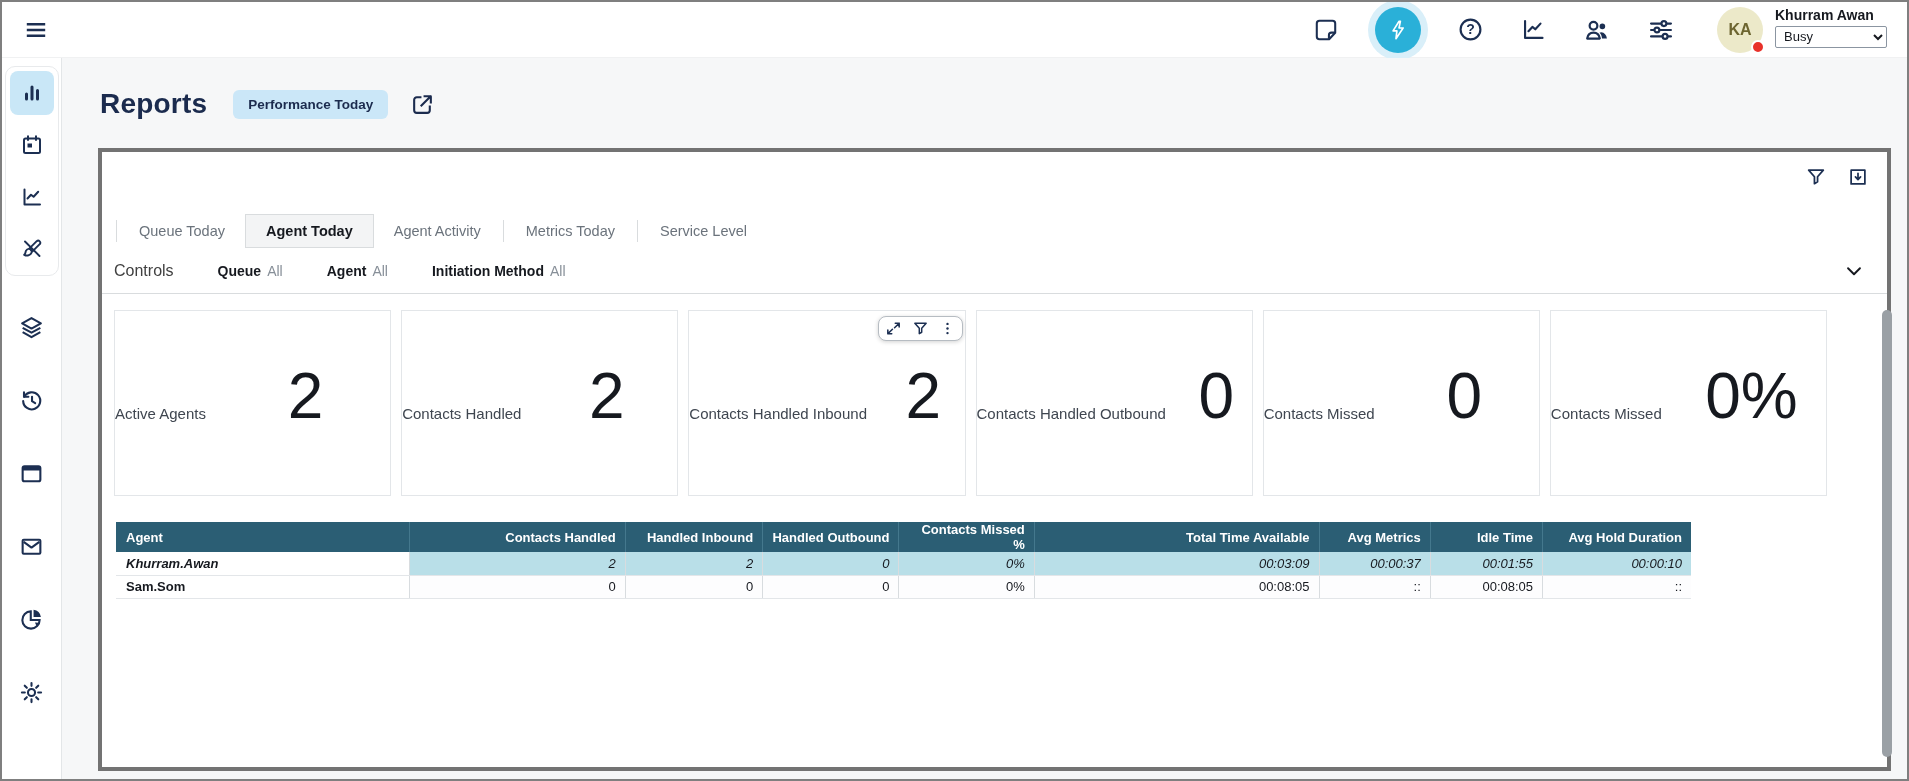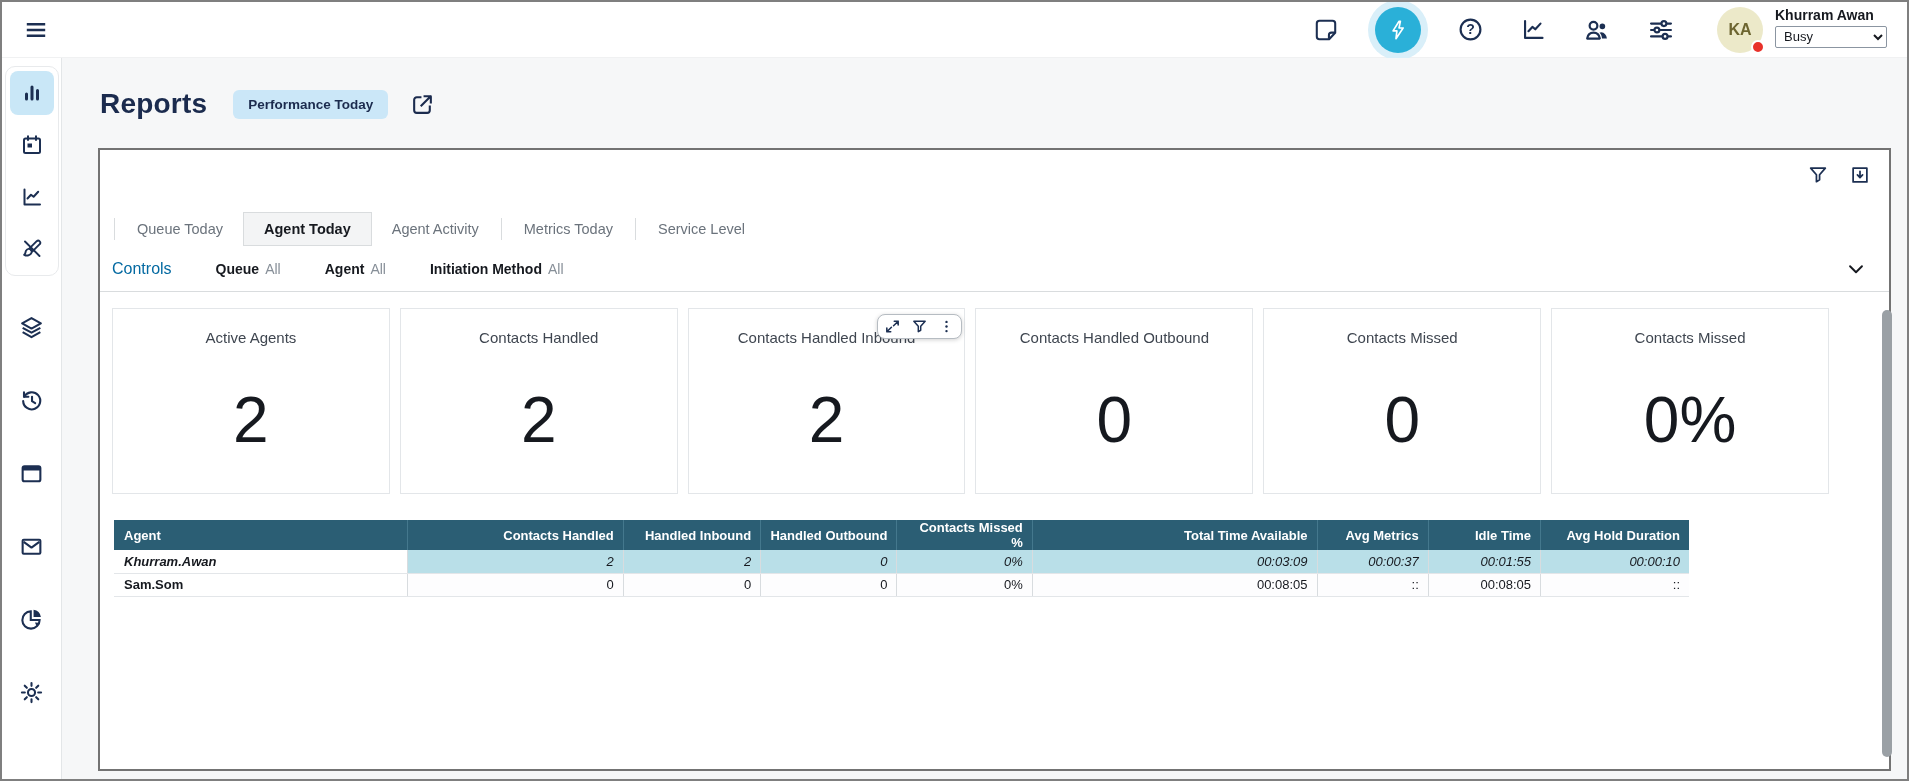--- a/index.html
+++ b/index.html
@@ -34,39 +34,39 @@
   .page-title { font-size:28px; font-weight:800; color:#1b2b4e; letter-spacing:.2px; }
   .badge { margin-left:26px; background:#cbe7f8; color:#1b2b4e; font-size:13.5px; font-weight:bold; padding:7px 15px; border-radius:6px; }
   .open-new { margin-left:22px; color:#1b2b4e; cursor:pointer; }
   .refresh-area { margin-left:auto; display:flex; align-items:center; gap:14px; }
   .refresh-text { font-size:15px; color:#16191f; }
   .refresh-text b { font-weight:bold; }
   .info-icon { color:#80868d; cursor:pointer; }
   .refresh-btn { color:#1b2b4e; cursor:pointer; }
 
   
-  .panel { flex:1; margin:28px 16px 8px 36px; background:#fff; border:2px solid #737373; position:relative; min-height:0; }
+  .panel { flex:1; margin:28px 16px 8px 36px; background:#fff; border:4px solid #737373; position:relative; min-height:0; }
   .panel-actions { position:absolute; top:14px; right:18px; display:flex; gap:20px; color:#16191f; }
   .panel-actions .icon { cursor:pointer; }
 
   .tab-row { display:flex; align-items:stretch; margin:62px 0 0 12px; height:34px; }
   .tab { display:flex; align-items:center; padding:0 20px; font-size:14.5px; color:#6b737c; cursor:pointer; white-space:nowrap; }
   .tab.active { background:#f3f4f5; border:1px solid #d9dcde; color:#16191f; font-weight:bold; }
   .tab-divider { width:1px; background:#d9dcde; margin:6px 2px; }
 
   .controls-row { display:flex; align-items:center; height:46px; padding:0 22px 0 12px; border-bottom:1px solid #d9dcde; }
-  .controls-title { font-size:16px; color:#0369a1; }
+  .controls-title { font-size:16px; color:#404040; }
   .control-filter { margin-left:44px; font-size:14px; }
   .control-filter .flabel { font-weight:bold; color:#16191f; }
   .control-filter .fvalue { color:#878f98; margin-left:6px; }
   .controls-chevron { margin-left:auto; color:#16191f; cursor:pointer; }
 
   
   .cards { display:flex; gap:10px; margin:16px 60px 0 12px; height:186px; }
-  .card { flex:1; background:#fff; border:1px solid #e3e6e9; position:relative; display:flex; flex-direction:column; align-items:center;gap:15px; }
+  .card { flex:1; background:#fff; border:1px solid #e3e6e9; position:relative; display:flex; flex-direction:row; align-items:center;gap:15px; }
   .card-title { margin-top:20px; font-size:15px; color:#3f4650; text-align:center; white-space:nowrap; overflow:hidden; max-width:95%; }
   .card-value { flex:1; display:flex; align-items:center; justify-content:center; font-size:64px; color:#16191f; padding-bottom:14px; }
   .card-value.time { font-size:27px; }
   .hover-toolbar { position:absolute; top:5px; right:2px; background:#fff; border:1px solid #b6bcc2; border-radius:8px; box-shadow:0 1px 4px rgba(0,0,0,.18); display:flex; align-items:center; padding:3px 6px; gap:10px; color:#16191f; z-index:5; }
   .hover-toolbar .icon { cursor:pointer; }
 
   
   .table-wrap { margin:26px 0 0 14px; }
   table { border-collapse:collapse; table-layout:fixed; width:1575px; font-size:13px; }
   thead th { background:#2b5e74; color:#fff; font-weight:bold; height:28px; text-align:right; padding:0 9px; border-right:1px solid #44788d; cursor:pointer; }

